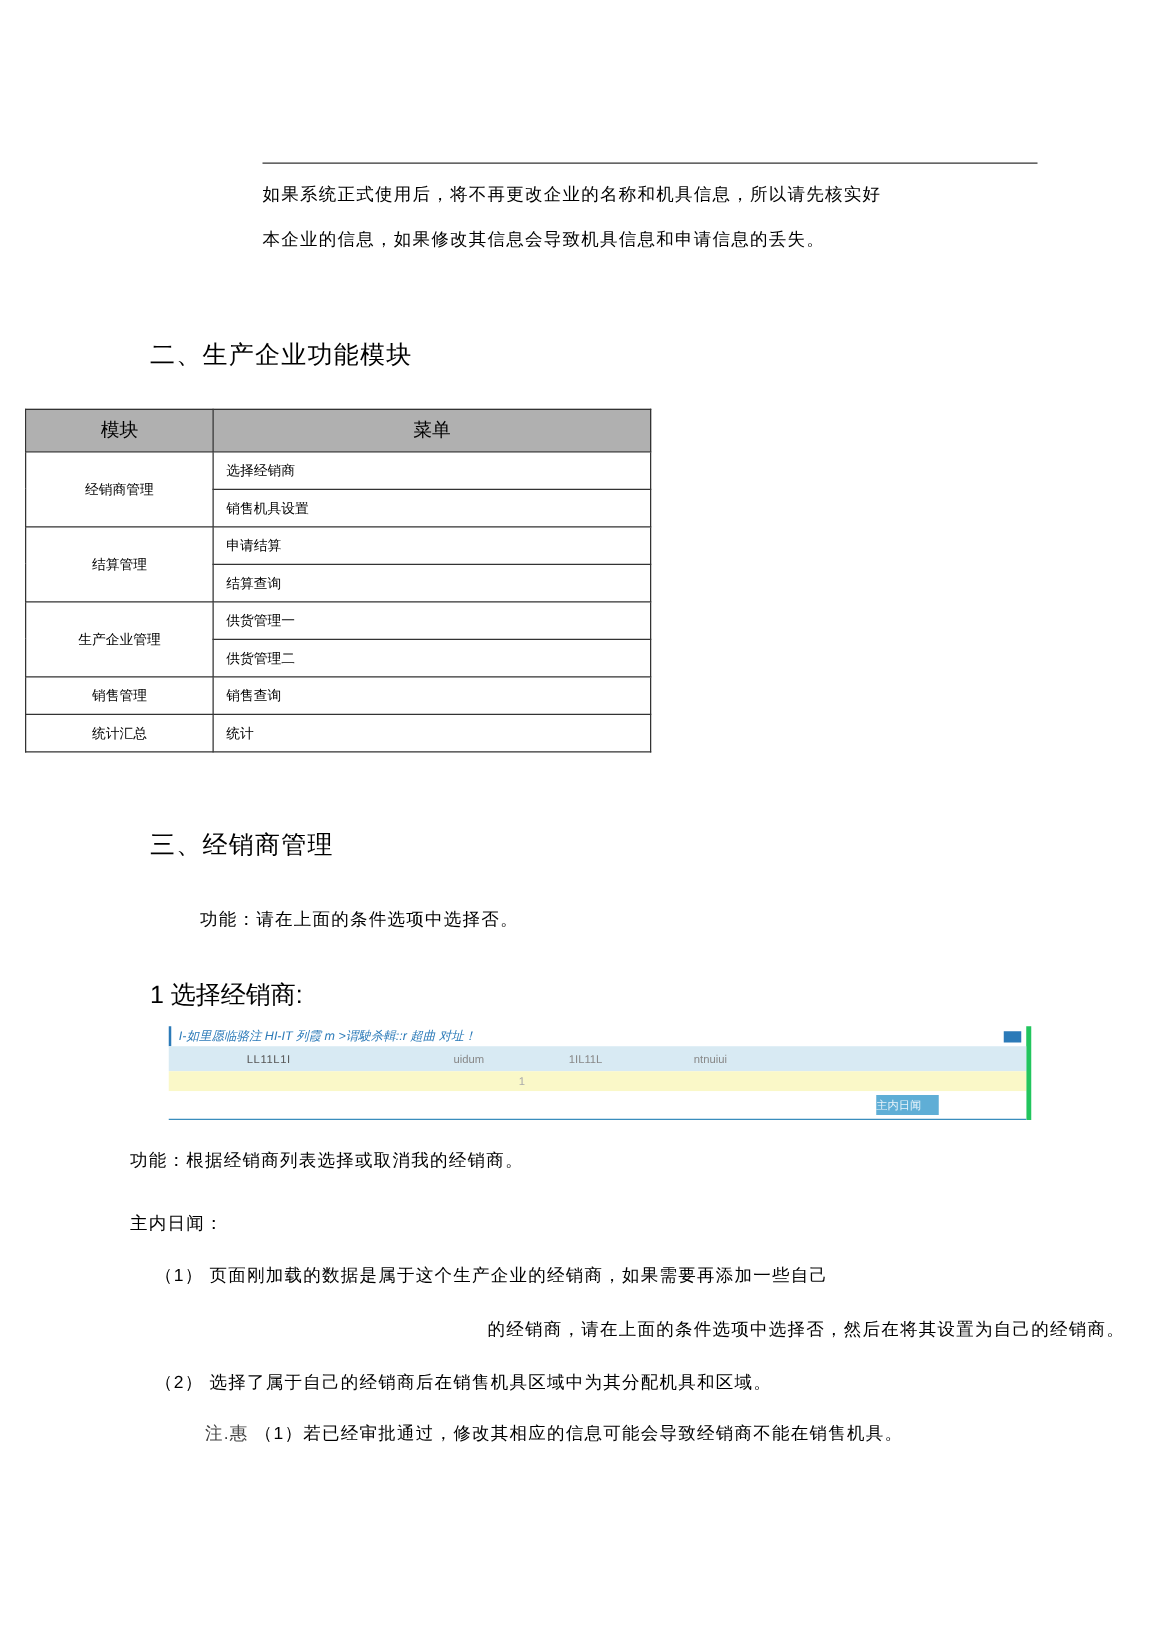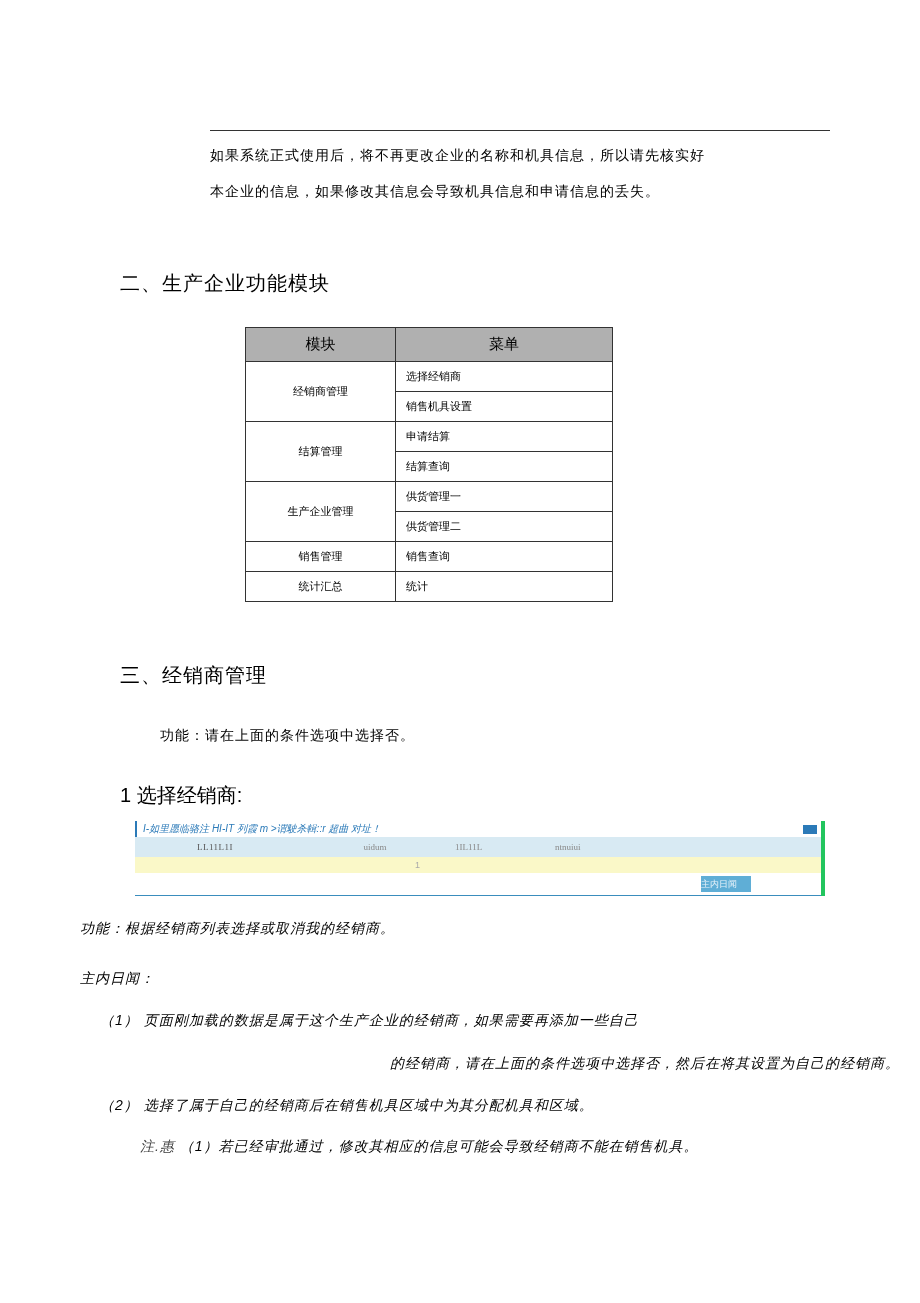--- a/index.html
+++ b/index.html
@@ -30,22 +30,21 @@
     letter-spacing: 1px;
   }
   .h2 {
     font-size: 20px;
     font-weight: normal;
     margin: 60px 0 30px 100px;
     letter-spacing: 1px;
   }
   .module-table {
     border-collapse: collapse;
-    margin-left: 225px;
-    width: 368px;
+    width: 501px;
   }
   .module-table th, .module-table td {
     border: 1px solid #333;
     padding: 7px 10px;
     font-size: 11px;
   }
   .module-table th {
     background: #b0b0b0;
     font-weight: normal;
     text-align: center;
@@ -99,43 +98,42 @@
   }
   .ss-head .c1 { width: 160px; text-align: center; font-size:11px;}
   .ss-head .c2 { width: 160px; }
   .ss-head .c3 { width: 170px; color:#e0eef6; font-size:9px; padding-top:2px;}
   .ss-head .c4 { flex:1; }
   .ss-head .chk {
     display:inline-block; width:10px; height:10px; background:#fff; margin-right:4px; vertical-align:middle;
   }
   .ss-row1 {
     display:flex; background:#d8eaf3; height:20px; align-items:center;
-    color:#888; font-size:9px;font-family:Liberation Serif, serif;
+    color:#888; font-size:9px;
   }
   .ss-row1 .c1{ width:160px; text-align:center; color:#555; font-size:9px; letter-spacing:0.5px;}
   .ss-row1 .c2{ width:160px; text-align:center;}
   .ss-row1 .c3{ width:100px; }
   .ss-row1 .c4{ width:100px; }
   .ss-row2 {
     background:#faf8c8; height:16px; font-size:9px; color:#aaa;
     padding-left:280px; line-height:16px;
   }
   .ss-foot {
     height:23px; background:#fff; display:flex; justify-content:flex-end; align-items:center; padding-right:70px;
     border-bottom:1px solid #3a8dbd;
   }
   .ss-foot .btn {
     background:#5faed6; color:#e8f3fa; font-size:9px; width:50px; height:16px; line-height:16px;
   }
   .detail {
-    margin-left: 60px;
+    margin-left: 84px;
     margin-top: 16px;
     line-height: 2.4;
     letter-spacing: 1px;
-    font-style: italic;
   }
   .detail .item {
     margin-left: 20px;
     margin-top: 8px;
     text-indent: -2em;
     padding-left: 2em;
   }
   .detail .item .sub {
     margin-left: 2.5em;
     text-indent: 0;

